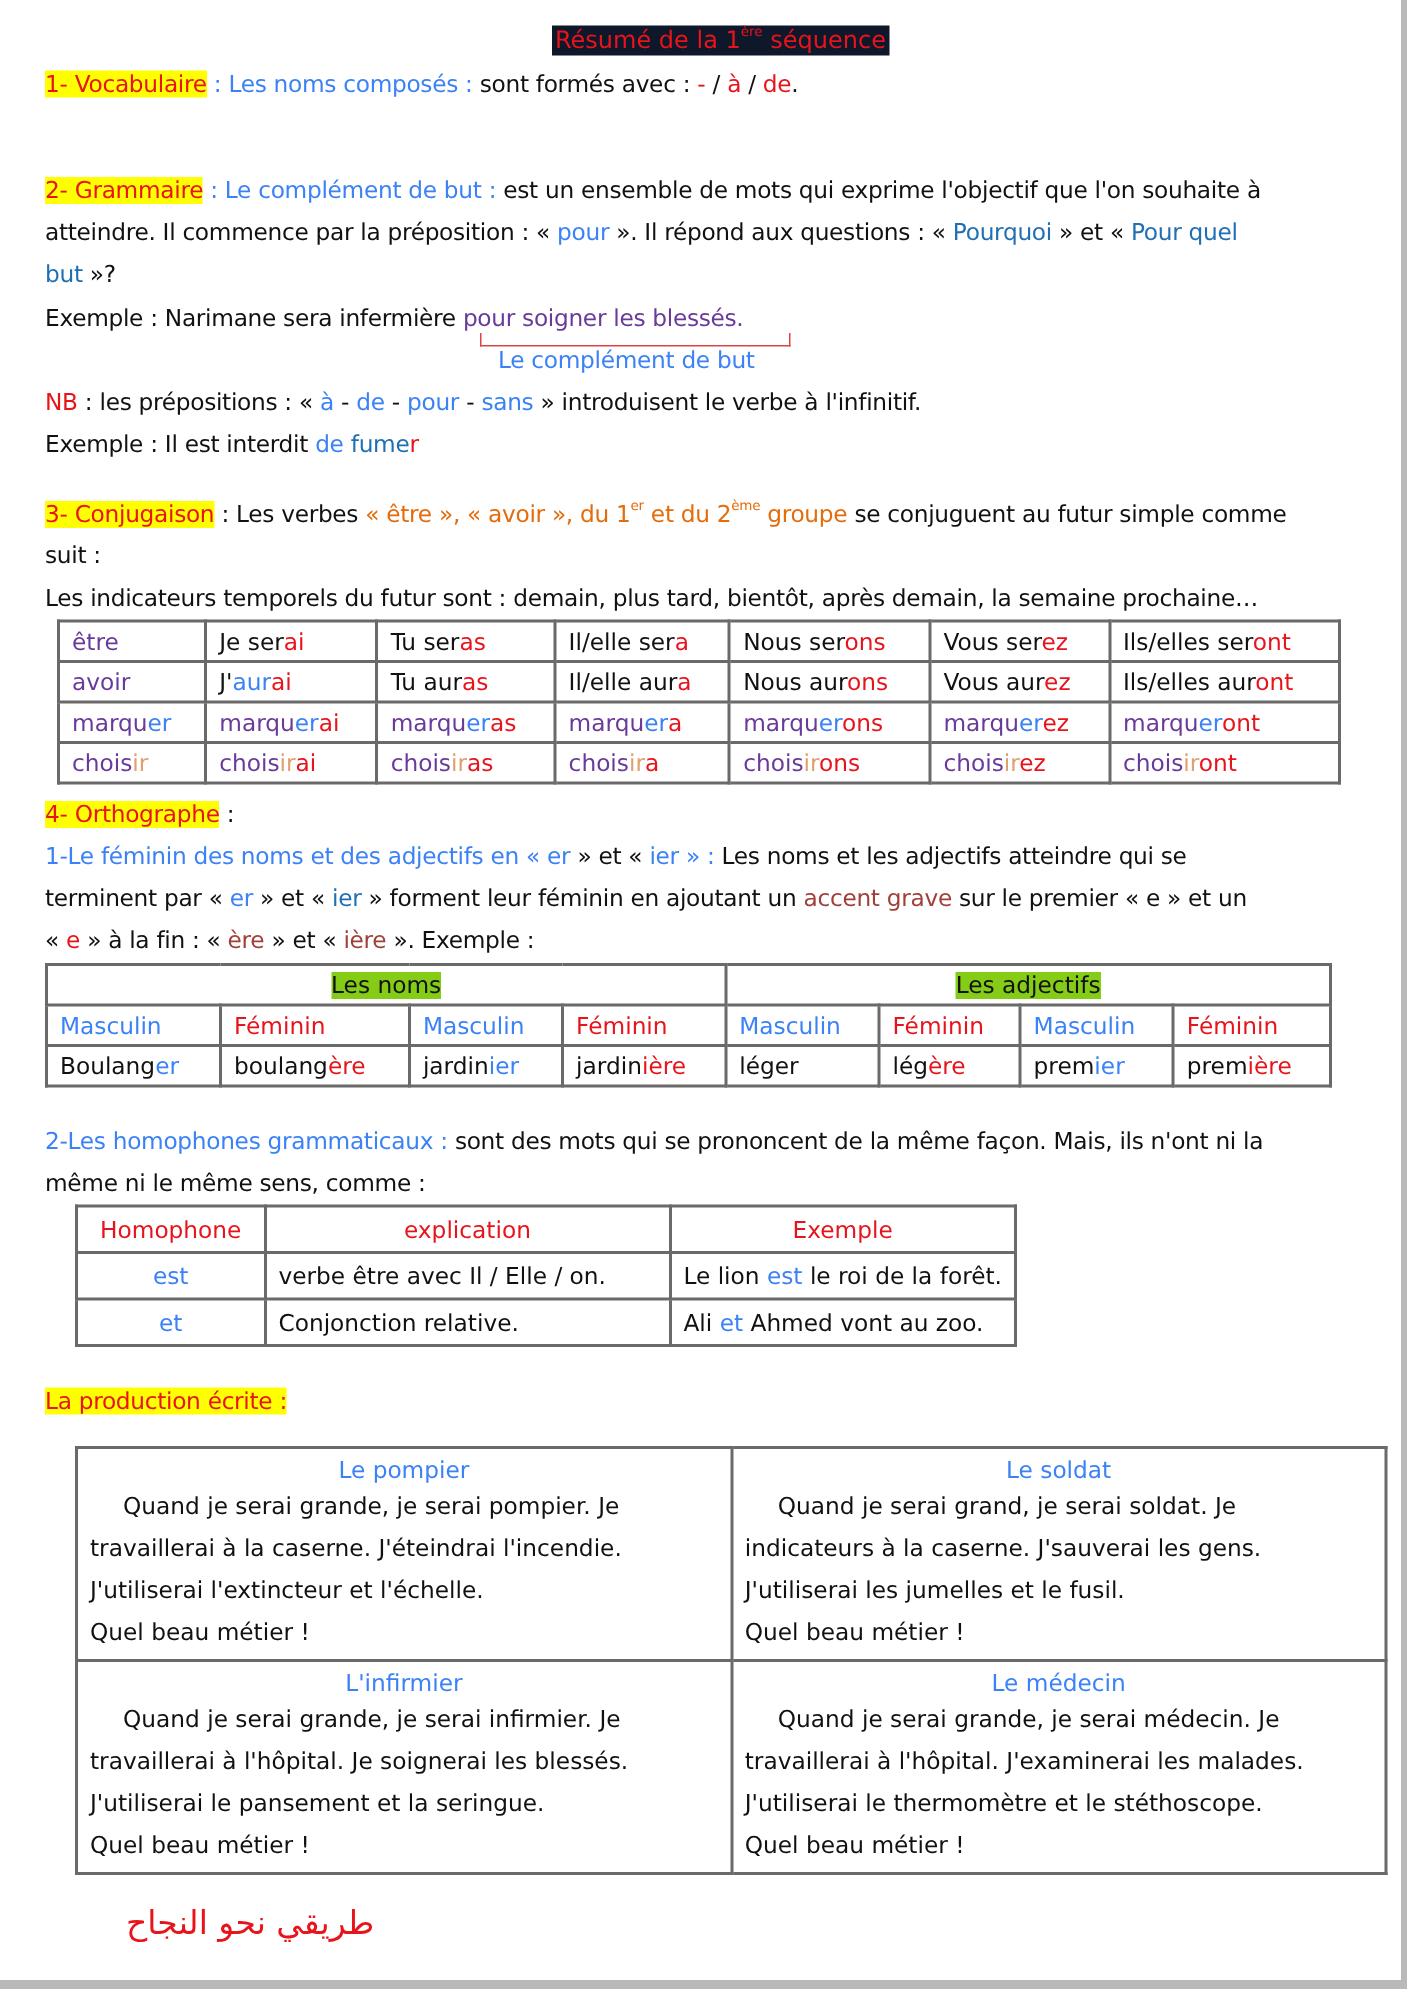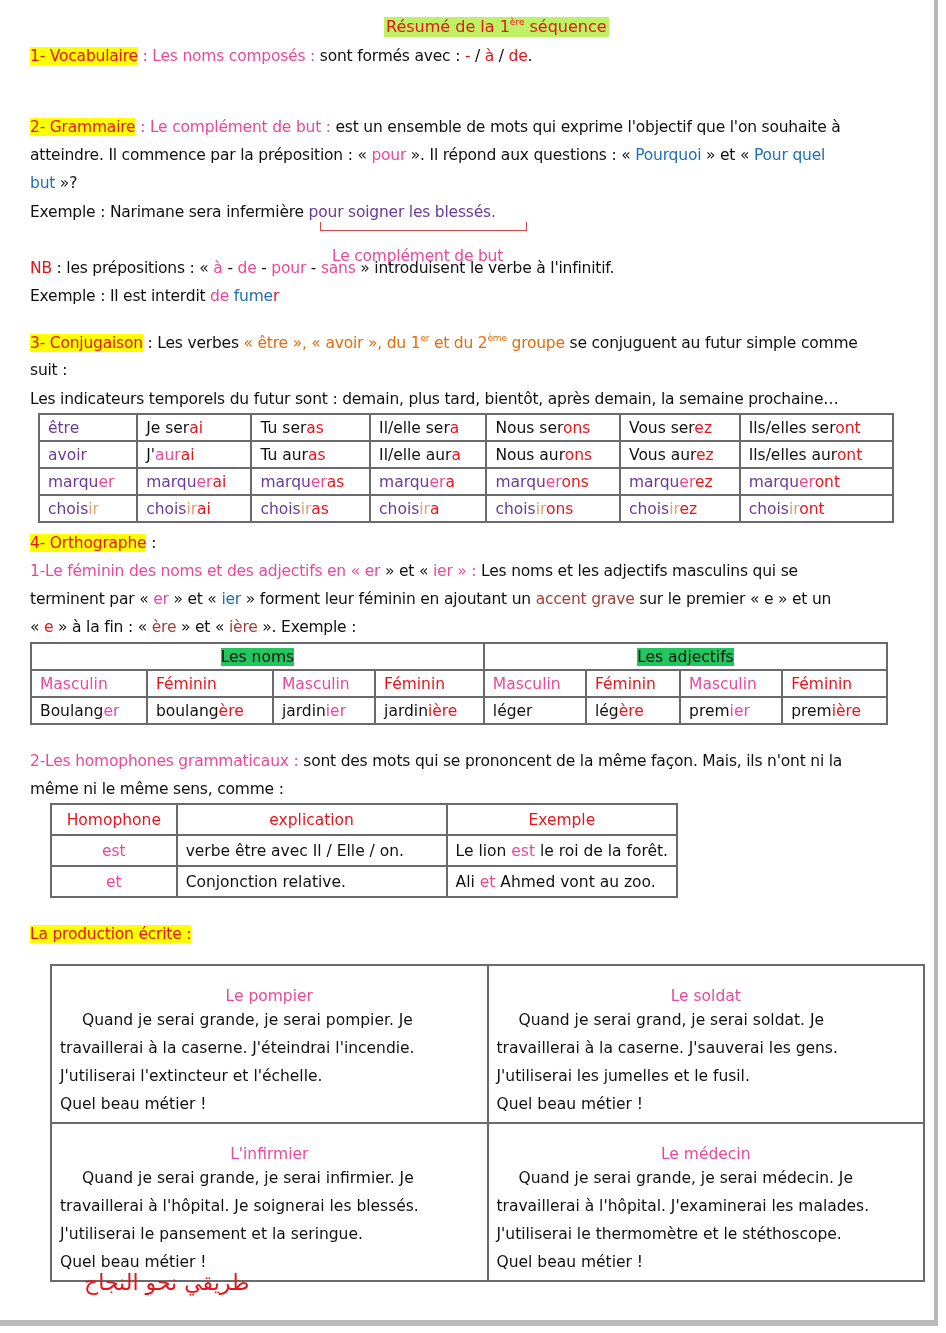--- a/index.html
+++ b/index.html
@@ -2,30 +2,30 @@
 <html><head>
 <meta charset="utf-8">
 <style>
   html, body { margin:0; padding:0; background:#ffffff; }
   body { width:946px; height:1333px; position:relative; overflow:hidden;
          font-family:"DejaVu Sans", sans-serif; color:#111; }
   .page { position:absolute; left:0; top:0; width:938px; height:1326px; background:#fff;
           border-right:4px solid #b9b9b9; border-bottom:6px solid #b9b9b9; box-sizing:border-box; }
   .line { position:absolute; left:30px; font-size:15.5px; line-height:20px; white-space:nowrap; letter-spacing:-0.2px; }
   .hl { background:#ffff00; }
-  .hlg { background:#22c55e;text-align:center; }
+  .hlg { background:#84cc16;text-align:center; }
   .c-red { color:#e8141c; }
   .c-or { color:#e46c0a; }
-  .c-green { color:#ec4899;margin-top:16px; }
+  .c-green { color:#3b82f6; }
   .c-blue { color:#1f6fb4; }
   .c-purple { color:#6a3a9a; }
   .c-brown { color:#a0403a; }
   .c-tan { color:#e0a070; }
   .c-black { color:#111; }
-  .title { position:absolute; left:384px; top:17px; font-size:16px; color:#e8141c; background:#bef264; padding:0 2px; line-height:20px; }
+  .title { position:absolute; left:368px; top:17px; font-size:16px; color:#e8141c; background:#0f172a; padding:0 2px; line-height:20px; }
   sup { font-size:9px; vertical-align:top; line-height:10px; }
   table { border-collapse:collapse; position:absolute; font-size:15.5px; }
   td { border:2px solid #6a6a6a; padding:0 8px; white-space:nowrap; height:25px; }
   .conj td { height:25px; }
   .fem td { height:25px; }
   .homo td { height:29px; }
   .prod td { vertical-align:top; padding:4px 8px; font-size:15.5px; line-height:28px; }
   .center { text-align:center; }
   .bracket { position:absolute; left:320px; top:222px; width:205px; height:8px;
              border:1.5px solid #d44; border-top:none; }
@@ -89,21 +89,21 @@
           <td><span class="c-purple">chois</span><span class="c-tan">ir</span><span class="c-red">as</span></td>
           <td><span class="c-purple">chois</span><span class="c-tan">ir</span><span class="c-red">a</span></td>
           <td><span class="c-purple">chois</span><span class="c-tan">ir</span><span class="c-red">ons</span></td>
           <td><span class="c-purple">chois</span><span class="c-tan">ir</span><span class="c-red">ez</span></td>
           <td><span class="c-purple">chois</span><span class="c-tan">ir</span><span class="c-red">ont</span></td>
         </tr>
       </tbody>
   </table>
 
   <div class="line" style="top:533px"><span class="hl c-red">4- Orthographe</span><span> :</span></div>
-  <div class="line" style="top:561px"><span class="c-green">1-Le féminin des noms et des adjectifs en  « </span><span class="c-green">er</span><span class="c-black"> » et « </span><span class="c-green">ier</span><span class="c-green"> » : </span><span class="c-black">Les noms et les adjectifs masculins qui se</span></div>
+  <div class="line" style="top:561px"><span class="c-green">1-Le féminin des noms et des adjectifs en  « </span><span class="c-green">er</span><span class="c-black"> » et « </span><span class="c-green">ier</span><span class="c-green"> » : </span><span class="c-black">Les noms et les adjectifs atteindre qui se</span></div>
   <div class="line" style="top:589px"><span class="c-black">terminent par « </span><span class="c-green">er</span><span class="c-black"> » et « </span><span class="c-blue">ier</span><span class="c-black"> » forment leur féminin en ajoutant un </span><span class="c-brown">accent grave</span><span class="c-black"> sur le premier « e » et un</span></div>
   <div class="line" style="top:617px"><span class="c-black">« </span><span class="c-red">e</span><span class="c-black"> » à la fin : « </span><span class="c-brown">ère</span><span class="c-black"> » et « </span><span class="c-brown">ière</span><span class="c-black"> ». Exemple :</span></div>
 
   <table class="fem" style="left:30px;top:642px;width:858px">
     <tbody>
       <tr>
         <td colspan="4" class="center"><span class="hlg">Les noms</span></td>
         <td colspan="4" class="center"><span class="hlg">Les adjectifs</span></td>
       </tr>
       <tr id="gender-head">
@@ -160,21 +160,21 @@
           <td style="width: 50%;">
             <div class="center c-green" style="line-height: 20px;">Le pompier</div>
             <div class="indent">Quand je serai grande, je serai pompier. Je</div>
             <div>travaillerai à la caserne. J'éteindrai l'incendie.</div>
             <div>J'utiliserai l'extincteur et l'échelle.</div>
             <div>Quel beau métier !</div>
           </td>
           <td style="width: 50%;">
             <div class="center c-green" style="line-height: 20px;">Le soldat</div>
             <div class="indent">Quand je serai grand, je serai soldat. Je</div>
-            <div>travaillerai à la caserne. J'sauverai les gens.</div>
+            <div>indicateurs à la caserne. J'sauverai les gens.</div>
             <div>J'utiliserai les jumelles et le fusil.</div>
             <div>Quel beau métier !</div>
           </td>
         </tr>
         <tr>
           <td style="width: 50%;">
             <div class="center c-green" style="line-height: 20px;">L'infirmier</div>
             <div class="indent">Quand je serai grande, je serai infirmier. Je</div>
             <div>travaillerai à l'hôpital. Je soignerai les blessés.</div>
             <div>J'utiliserai le pansement et la seringue.</div>

